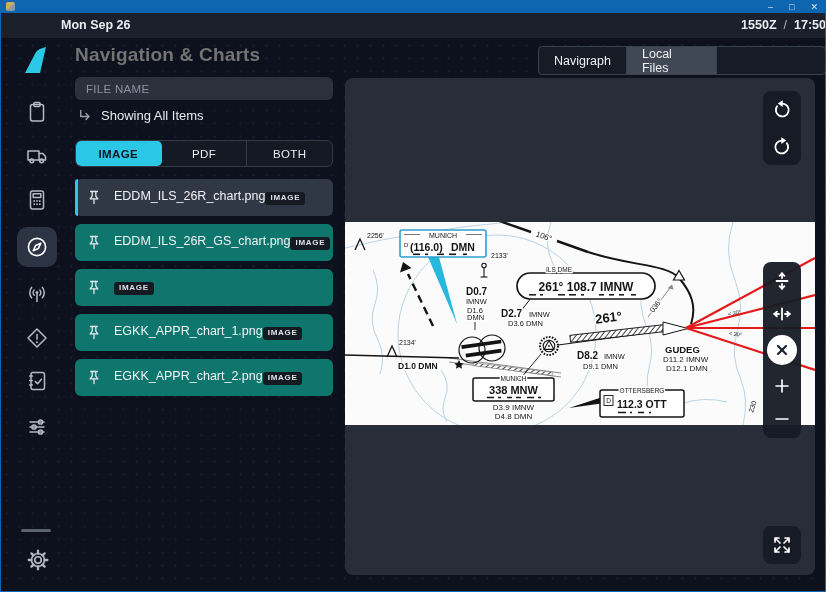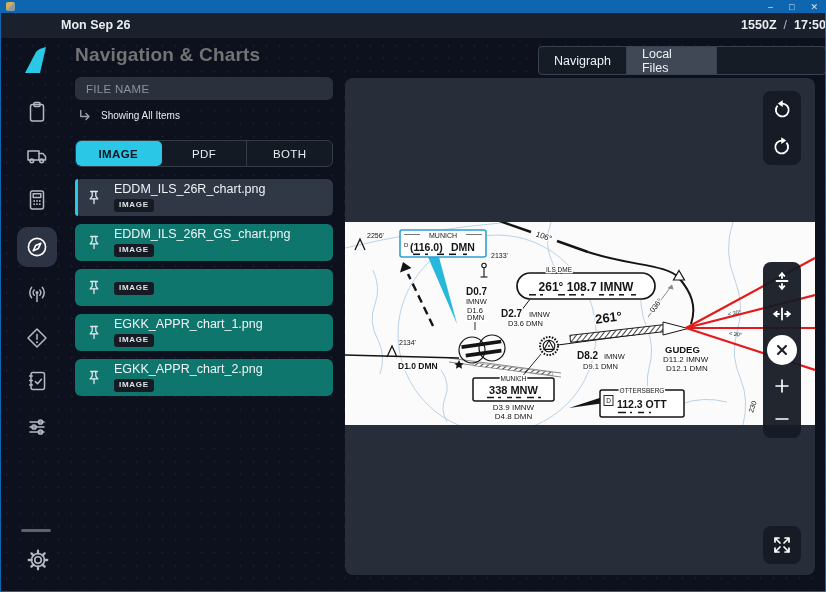--- a/index.html
+++ b/index.html
@@ -45,30 +45,30 @@
   .tabs{position:absolute;left:538px;top:46px;height:27px;display:flex;border:1px solid #3a414e;border-radius:4px;overflow:hidden;background:#161c26;z-index:5;}
   .tab{padding:0 15px;display:flex;align-items:center;font-size:12.5px;color:#eef1f5;border-right:1px solid #3a414e;cursor:default;}
   .tab:last-child{border-right:none;margin-top:48px;}
   .tab.active{background:#404856;}
 
   
   .files-panel{position:absolute;left:75px;top:77px;width:260px;z-index:5;}
   .file-search{display:block;width:258px;height:23px;box-sizing:border-box;background:#2a313d;border:none;border-radius:6px;
     color:#e5e9ee;font-size:11.5px;padding:0 11px;font-family:"Liberation Sans",sans-serif;outline:none;}
   .file-search::placeholder{color:#8a92a0;letter-spacing:.3px;}
-  .showing-row{position:absolute;top:31px;left:2px;display:flex;align-items:center;gap:9px;color:#e6eaef;font-size:10px;}
+  .showing-row{position:absolute;top:31px;left:2px;display:flex;align-items:center;gap:9px;color:#e6eaef;font-size:13px;}
   .filters{position:absolute;top:63px;left:0;width:258px;height:27px;display:flex;border:1px solid #343b47;border-radius:6px;overflow:hidden;box-sizing:border-box;background:#141a24;}
   .filter{flex:1;display:flex;align-items:center;justify-content:center;font-size:11.5px;letter-spacing:.4px;color:#e8ebef;border-right:1px solid #343b47;cursor:default;}
   .filter:last-child{border-right:none;}
   .filter.active{background:#2bc7e6;color:#0d1420;font-weight:700;border-right-color:transparent;border-radius:5px;}
   .file-list{position:absolute;top:102px;left:0;width:258px;}
   .file-item{position:relative;height:37px;background:#0f766e;border-radius:6px;margin-bottom:8px;display:flex;align-items:center;padding-left:9px;cursor:default;}
   .file-item.selected{background:#303846;}
   .file-item.selected::before{content:"";position:absolute;left:0;top:0;bottom:0;width:3px;background:#2bc7e6;border-radius:6px 0 0 6px;}
-  .file-info{display:flex;flex-direction:column;margin-left:10px;line-height:1.1;}
+  .file-info{display:flex;flex-direction:row;margin-left:10px;line-height:1.1;}
   .file-name{font-size:12.5px;color:#f0f3f6;}
   .file-badge{align-self:flex-start;background:#151a23;border-radius:3px;font-size:8px;font-weight:700;letter-spacing:.7px;color:#dfe3e9;padding:2px 5px;margin-top:2px;}
 
   
   .viewer{position:absolute;left:345px;top:78px;width:470px;height:497px;background:#272e3a;border-radius:8px;z-index:3;}
   .chart-wrap{position:absolute;left:0;top:144px;width:470px;height:203px;}
   .rotate-stack{position:absolute;top:13px;right:14px;width:38px;background:#161b25;border-radius:8px;display:flex;flex-direction:column;z-index:6;}
   .rotate-btn{width:38px;height:37px;display:flex;align-items:center;justify-content:center;cursor:default;}
   .side-toolbar{position:absolute;top:184px;right:14px;width:38px;background:rgba(21,26,36,0.95);border-radius:8px;
     display:flex;flex-direction:column;align-items:center;padding:7px 0;gap:9px;z-index:6;}

